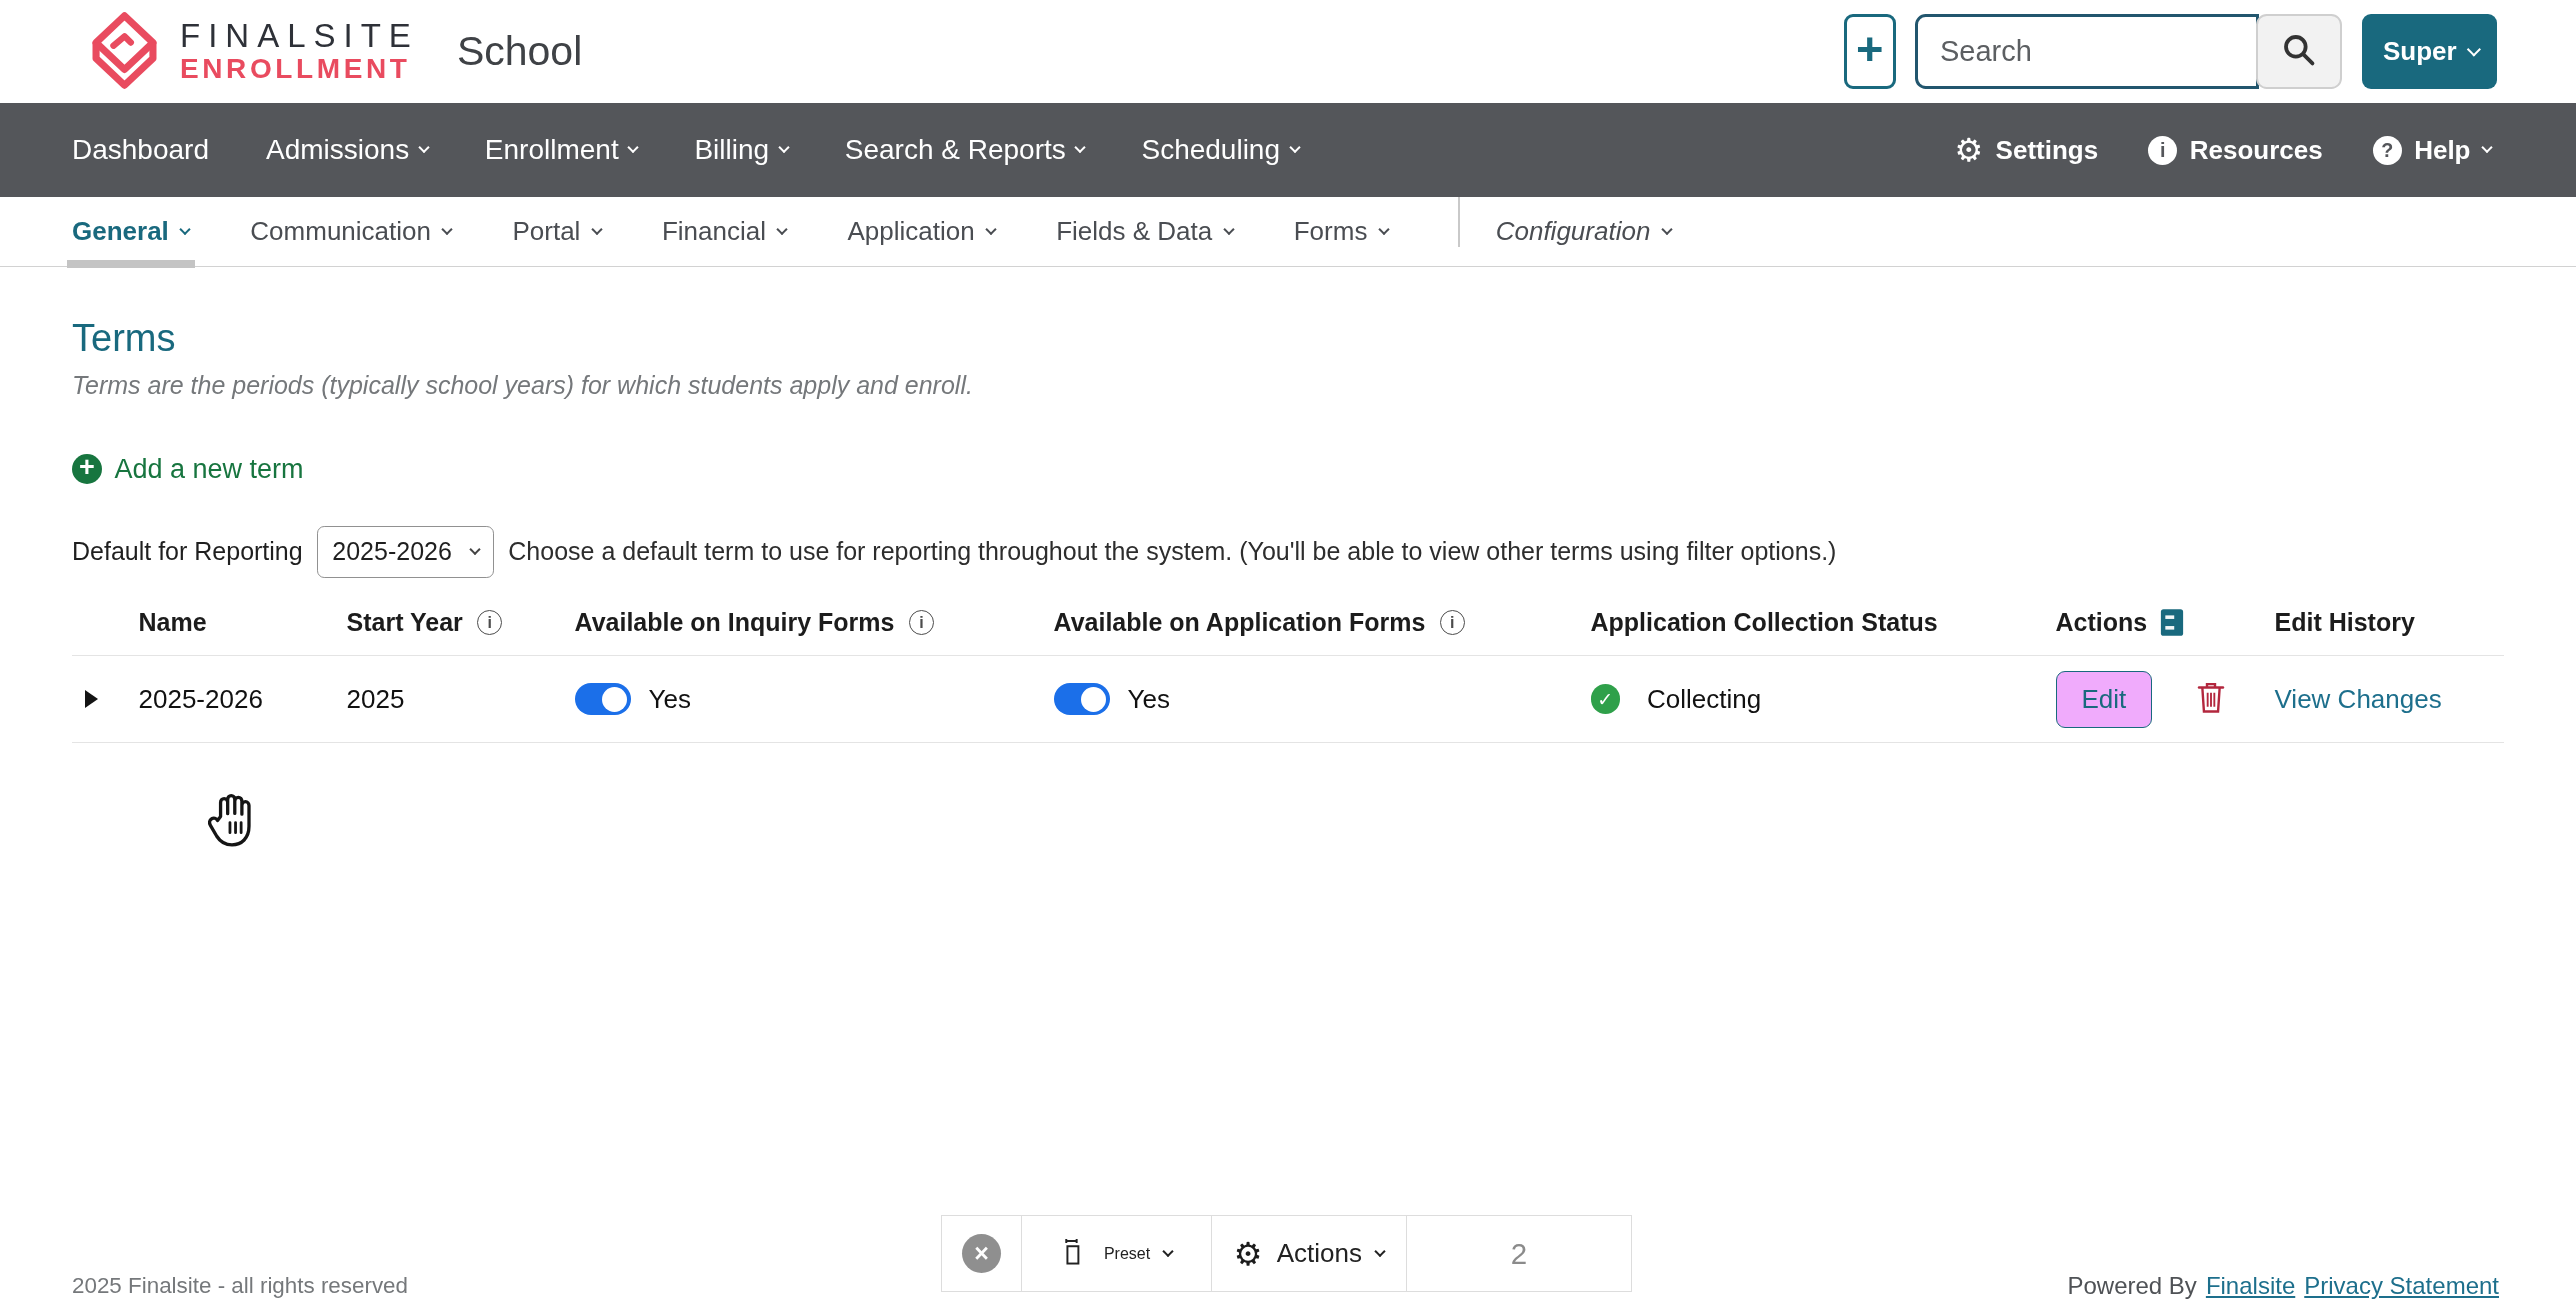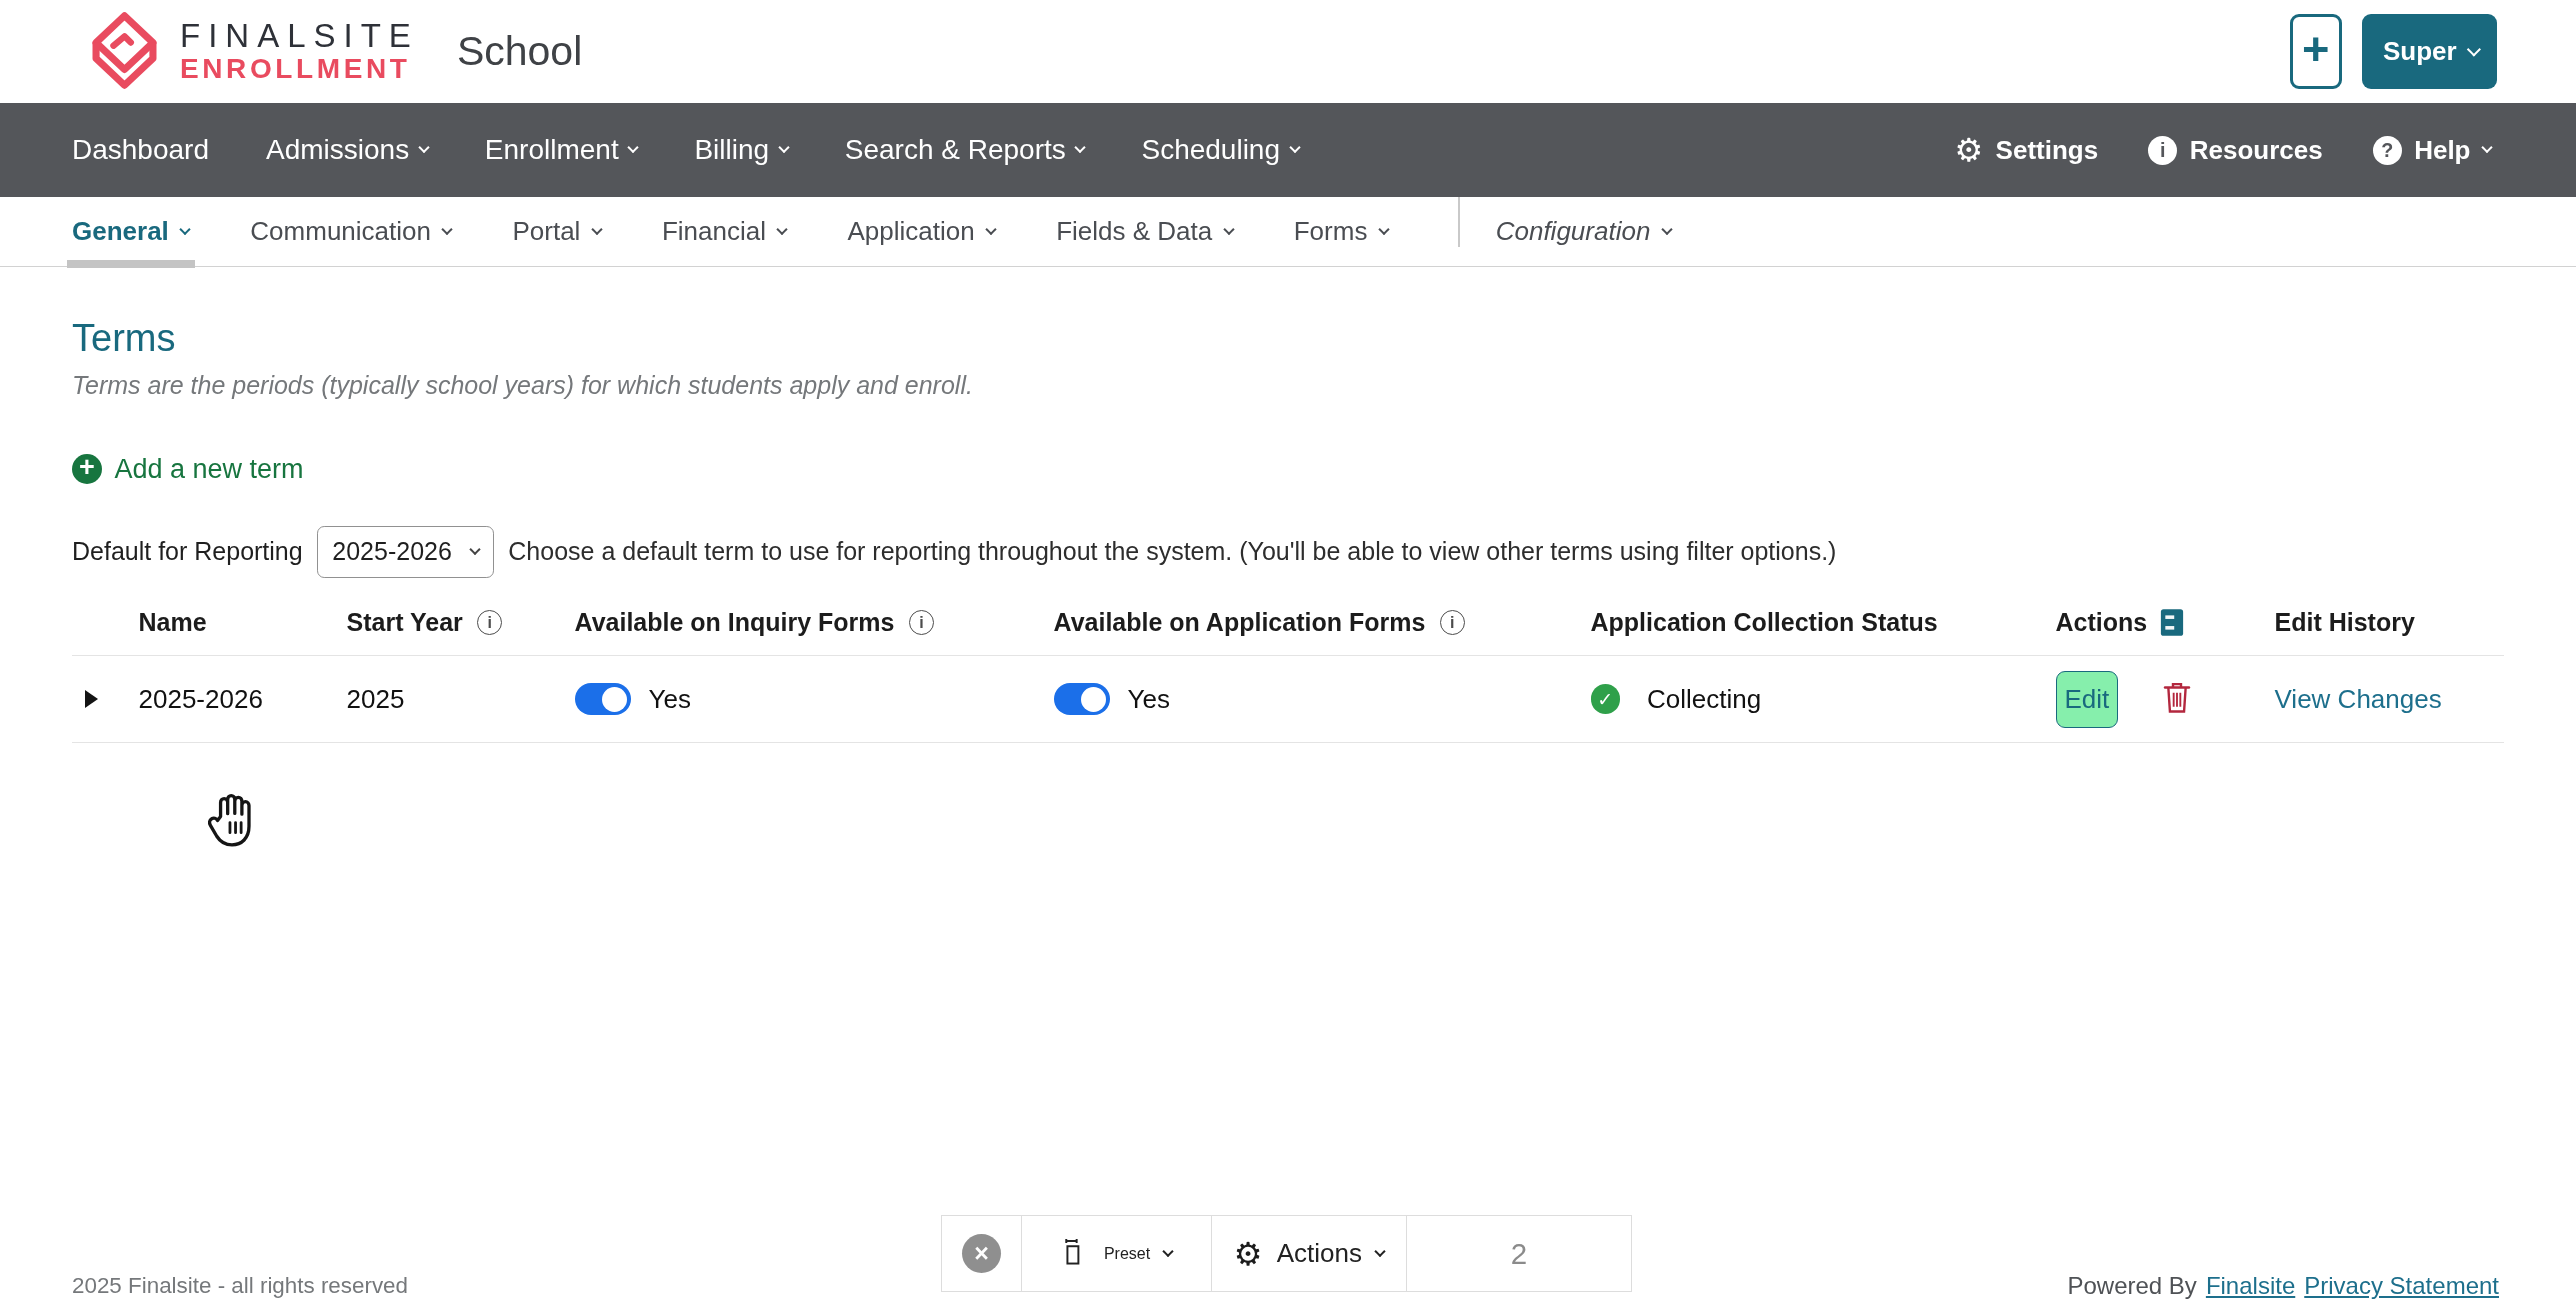--- a/index.html
+++ b/index.html
@@ -77,21 +77,21 @@
                 display:inline-flex; align-items:center; justify-content:center;
                 font-size:16px; font-weight:700; margin-left:5.4px; flex:none; cursor:pointer; }
   .expander { width:0; height:0; border-left:13.4px solid #141414; border-top:9px solid transparent;
               border-bottom:9px solid transparent; margin-left:13.4px; cursor:pointer; }
   .toggle { width:56px; height:32px; border-radius:16px; background:#1b6fe9; position:relative; flex:none; cursor:pointer; }
   .toggle .knob { position:absolute; top:3.6px; right:3.6px; width:25px; height:25px; border-radius:50%; background:#fff; }
   .toggle-label { margin-left:9px; }
   .status-circle { width:29.5px; height:29.5px; border-radius:50%; background:#2fa04a; color:#fff;
                    display:flex; align-items:center; justify-content:center; font-size:19px; font-weight:700; flex:none; }
   .status-label { margin-left:18px; }
-  .edit-btn { height:57px; padding:0 8px; background:#86efac; border:1.8px solid #19697e; border-radius:9px;
+  .edit-btn { height:57px; padding:0 25px; background:#f0abfc; border:1.8px solid #19697e; border-radius:9px;
               color:#19697e; font-size:26px; cursor:pointer; }
   .trash-btn { margin-left:34px; background:none; border:none; cursor:pointer; display:flex; align-items:center; }
   .view-link { color:#1d6f8c; cursor:pointer; }
 
   
   .float-toolbar { position:absolute; left:941px; top:1215px; width:691px; height:77px; background:#fff;
                    border:1.8px solid #ddd; display:flex; align-items:stretch; }
   .ft-sec { display:flex; align-items:center; justify-content:center; gap:14.3px; }
   .ft-sec + .ft-sec { border-left:1.8px solid #ddd; }
   .ft-close { width:79px; flex:none; }
@@ -126,20 +126,31 @@
       <span class="logo-line1">FINALSITE</span>
       <span class="logo-line2">ENROLLMENT</span>
     </span>
   </div>
   <div class="product-name">School</div>
 
   <div class="header-right">
     <button class="add-btn">
       <span>+</span>
     </button>
+    <div class="search-group">
+      <input class="search-input" placeholder="Search" style="">
+      <button class="search-btn">
+        <span>
+          <svg width="38" height="38" viewBox="0 0 24 24" fill="none" stroke="#333" stroke-width="2.4">
+            <circle cx="10" cy="10" r="6.2"></circle>
+              <line x1="14.8" y1="14.8" x2="20.5" y2="20.5" stroke-linecap="round"></line>
+          </svg>
+        </span>
+      </button>
+    </div>
     <button class="super-btn">
       <span>Super</span>
       <span class="chev"></span>
     </button>
   </div>
 </div>
 
 <div class="main-nav">
   <div class="nav-left">
     <div class="nav-item">

